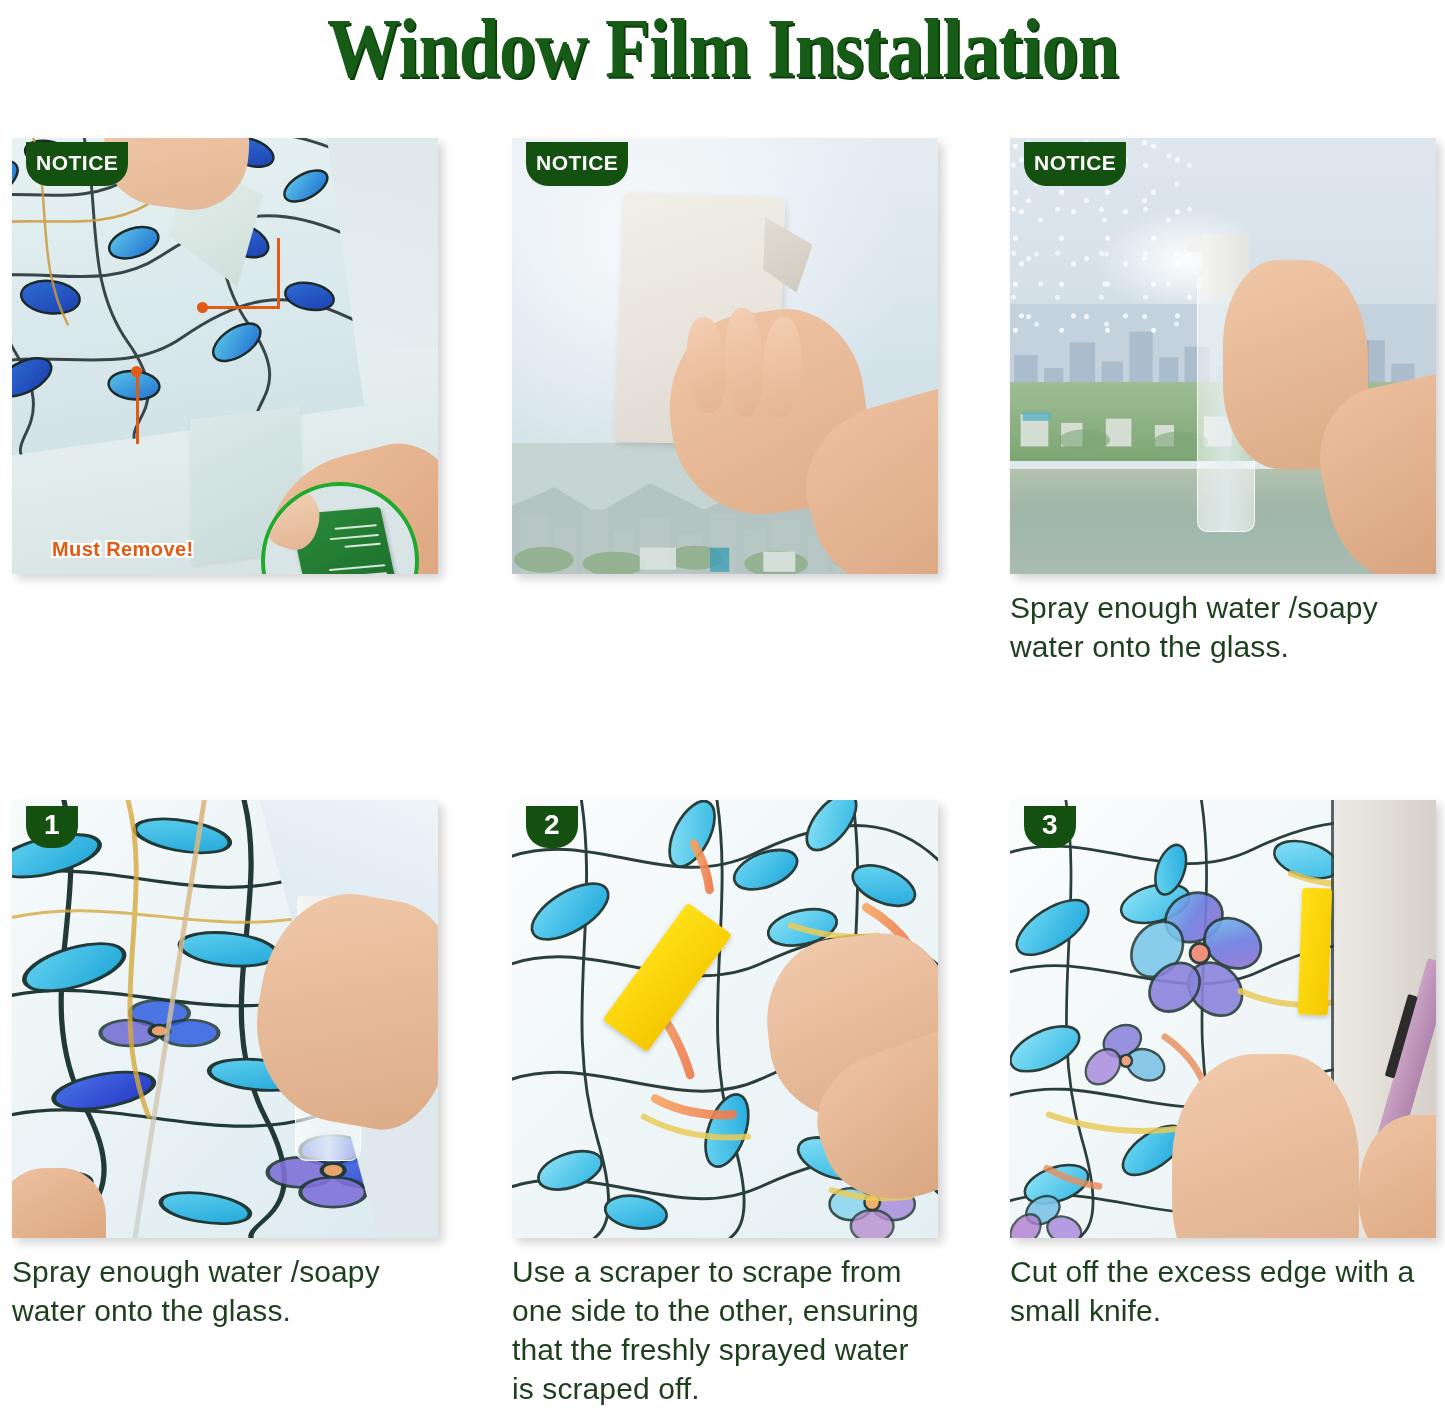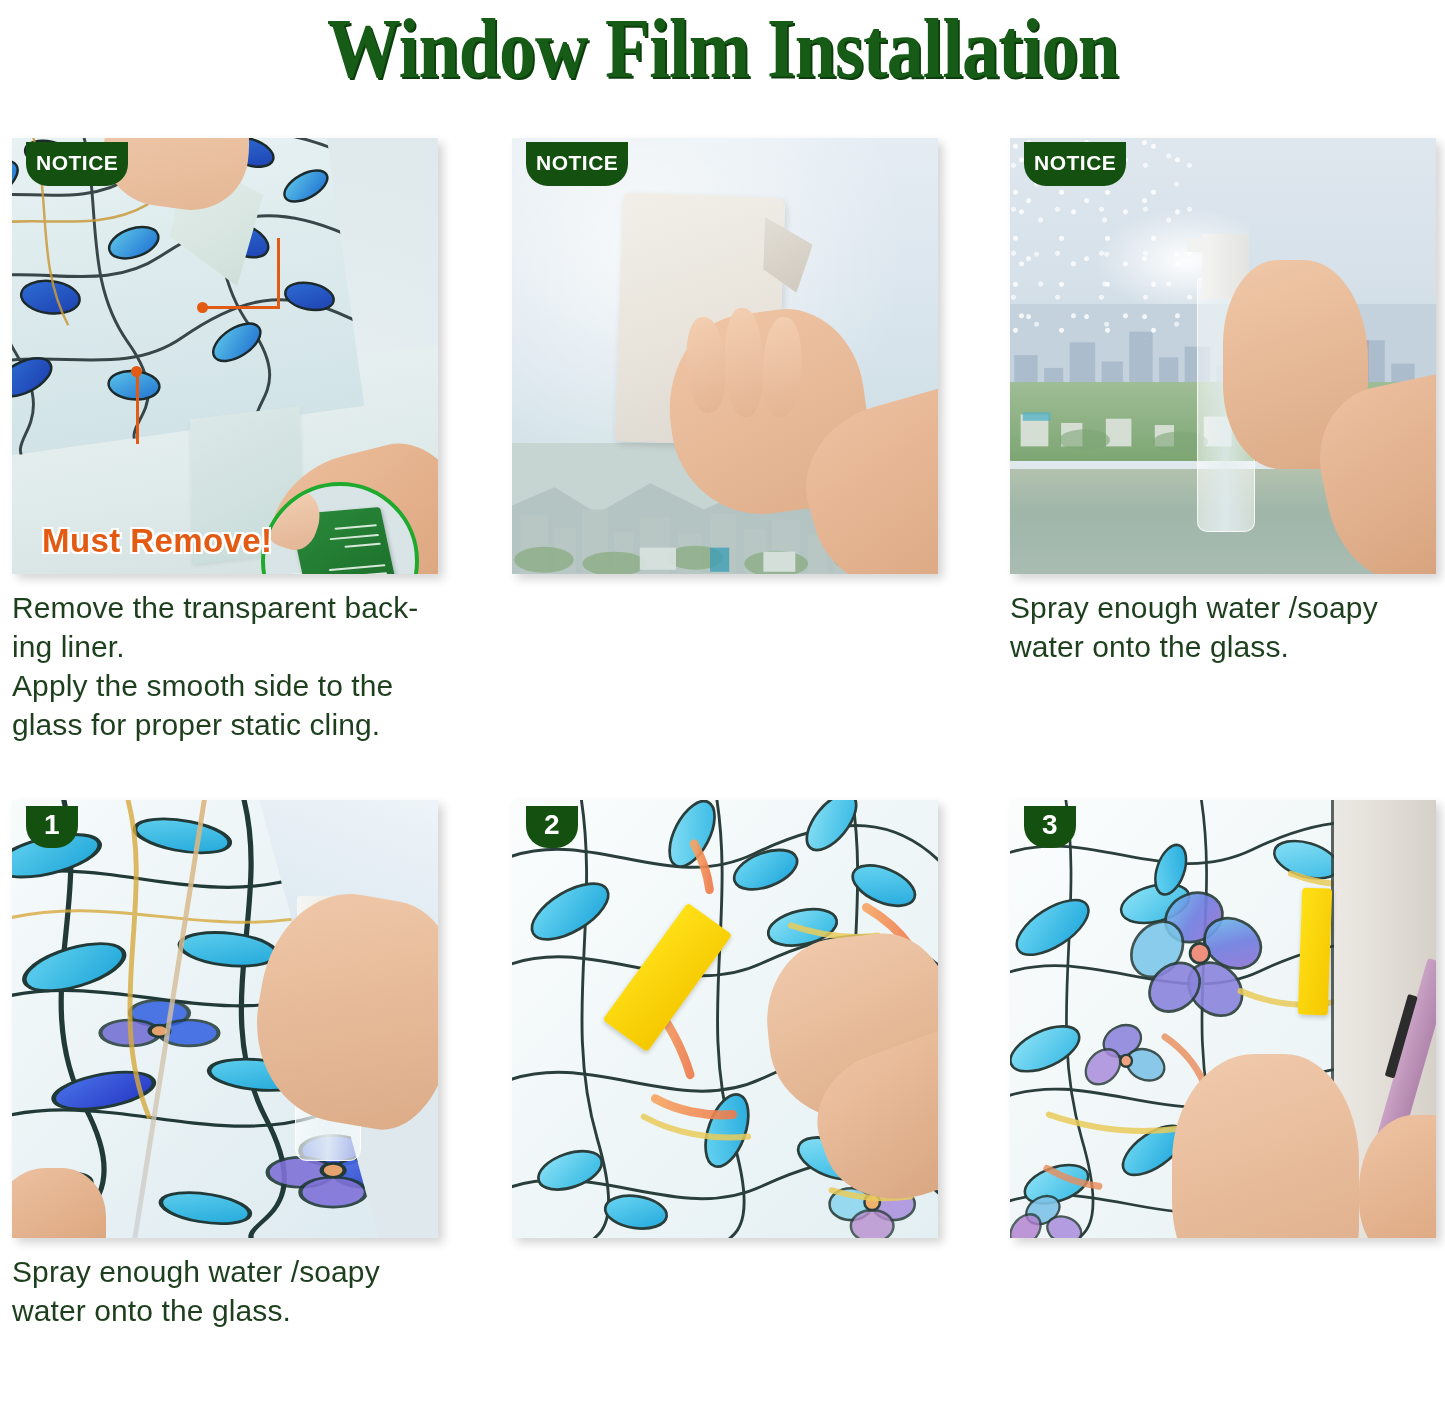--- a/index.html
+++ b/index.html
@@ -132,21 +132,21 @@
     position:absolute;z-index:8;
     color:#e35a13;font-weight:bold;line-height:1.12;
     -webkit-text-stroke:4px #ffffff;
     paint-order:stroke fill;
     text-shadow:
        2px 0 0 #fff,-2px 0 0 #fff,0 2px 0 #fff,0 -2px 0 #fff,
        2px 2px 0 #fff,-2px 2px 0 #fff,2px -2px 0 #fff,-2px -2px 0 #fff;
     white-space:pre-line;
   }
   #anno-apply{right:10px;top:48px;font-size:25px;text-align:right;letter-spacing:.4px;}
-  #anno-must{left:30px;bottom:14px;font-size:33px;letter-spacing:.4px;}
+  #anno-must{left:40px;bottom:14px;font-size:20px;letter-spacing:.4px;}
   .leader{position:absolute;background:#e35a13;z-index:7;}
   #leader-v{left:265px;top:100px;width:3px;height:70px;}
   #leader-h{left:190px;top:168px;width:78px;height:3px;}
   #leader-dot{left:185px;top:164px;width:11px;height:11px;border-radius:50%;background:#e35a13;z-index:7;position:absolute;}
   #leader-v2{left:124px;top:232px;width:3px;height:74px;}
   #leader-dot2{left:119px;top:228px;width:11px;height:11px;border-radius:50%;background:#e35a13;z-index:7;position:absolute;}
 
   
   .sky{position:absolute;left:0;top:0;width:100%;height:72%;
        background:linear-gradient(180deg,#e5edf3 0%,#dde7ef 40%,#d4e2ea 75%,#cfe0e4 100%);}
@@ -340,24 +340,20 @@
       </div>
 
       <div class="leader" id="leader-v"></div>
       <div class="leader" id="leader-h"></div>
       <div id="leader-dot"></div>
 
       <div class="anno" id="anno-must">Must Remove!</div>
       <div class="leader" id="leader-v2"></div>
       <div id="leader-dot2"></div>
     </div>
-    <div class="caption">Remove the transparent back-
-ing liner.
-Apply the smooth side to the
-glass for proper static cling.</div>
   </div>
 
   <div class="cell c2">
     <div class="photo">
       <div class="sky"></div>
       <div class="haze"></div>
       <div class="city">
         <svg viewBox="0 0 400 130" preserveAspectRatio="none">
           <rect width="400" height="130" fill="#c6d4d2"></rect>
           <path d="M0 62 L40 44 L80 70 L130 40 L180 66 L240 38 L300 62 L360 42 L400 60 L400 130 L0 130Z" fill="#aebfbe" opacity=".8"></path>
@@ -611,20 +607,24 @@
           </g>
         </svg>
       </div>
       <div class="scraper" id="p5-scraper"></div>
       <div id="p5-hand"></div>
       <div id="p5-arm"></div>
       <div class="badge num">
         <span>2</span>
       </div>
     </div>
+    <div class="caption">Use a scraper to scrape from
+one side to the other, ensuring
+that the freshly sprayed water
+is scraped off.</div>
   </div>
 
   <div class="cell c3">
     <div class="photo tall">
       <div class="glass">
         <svg viewBox="0 0 440 440" preserveAspectRatio="none">
           <defs>
             <linearGradient id="g6a" x1="0" y1="0" x2="1" y2="1">
               <stop offset="0" stop-color="#6fd9f4"></stop>
                 <stop offset="1" stop-color="#1fa6db"></stop>
@@ -699,14 +699,16 @@
       <div id="p6-wall"></div>
       <div id="p6-frame"></div>
       <div class="scraper" id="p6-scraper"></div>
       <div id="p6-knife"></div>
       <div id="p6-hand"></div>
       <div id="p6-hand2"></div>
       <div class="badge num">
         <span>3</span>
       </div>
     </div>
+    <div class="caption">Cut off the excess edge with a
+small knife.</div>
   </div>
 </div>
 
 </body></html>

